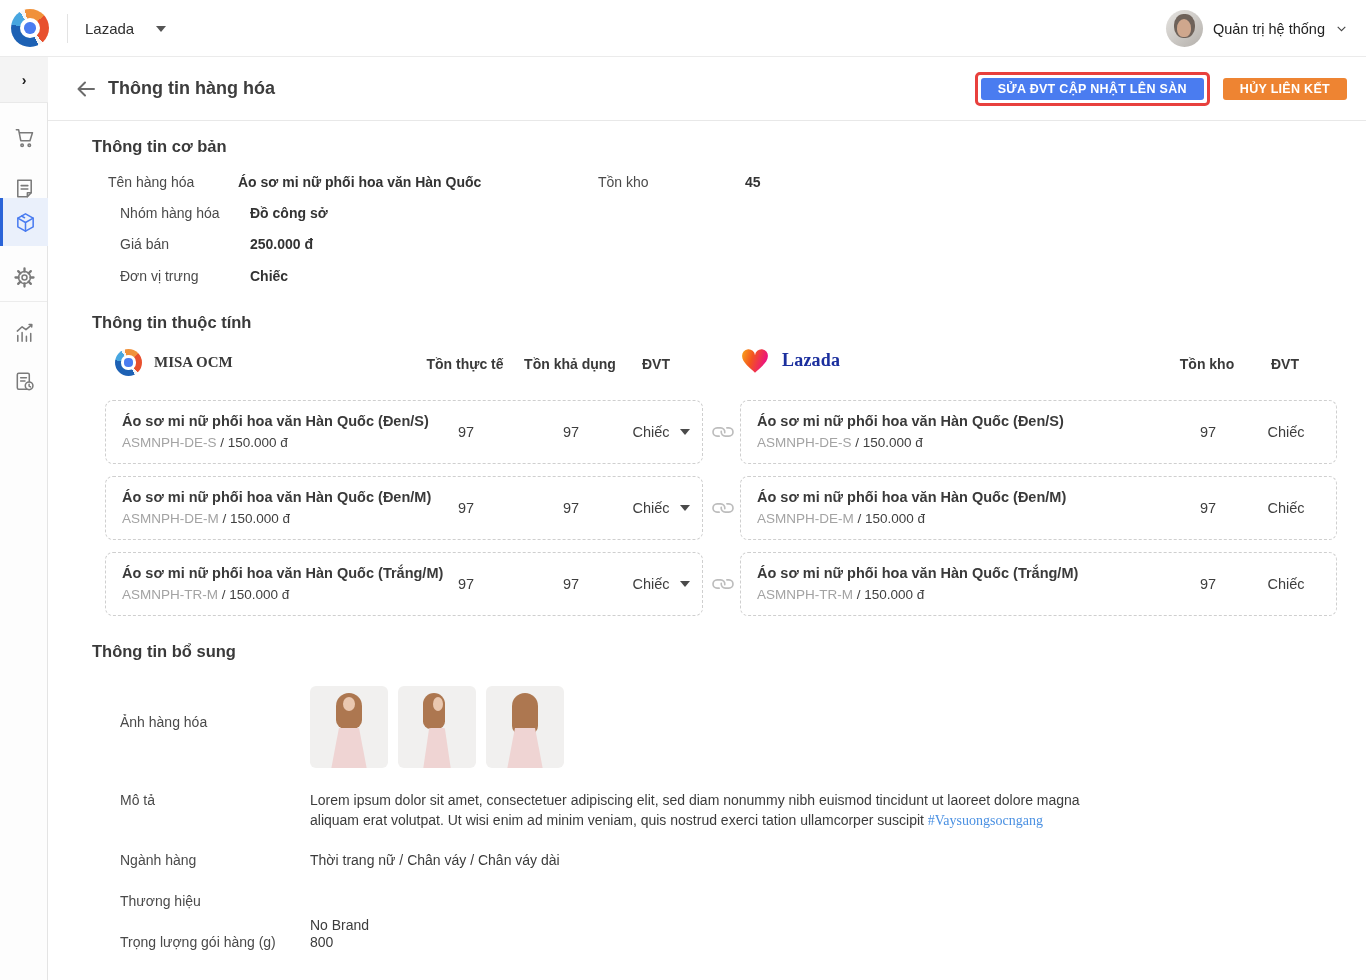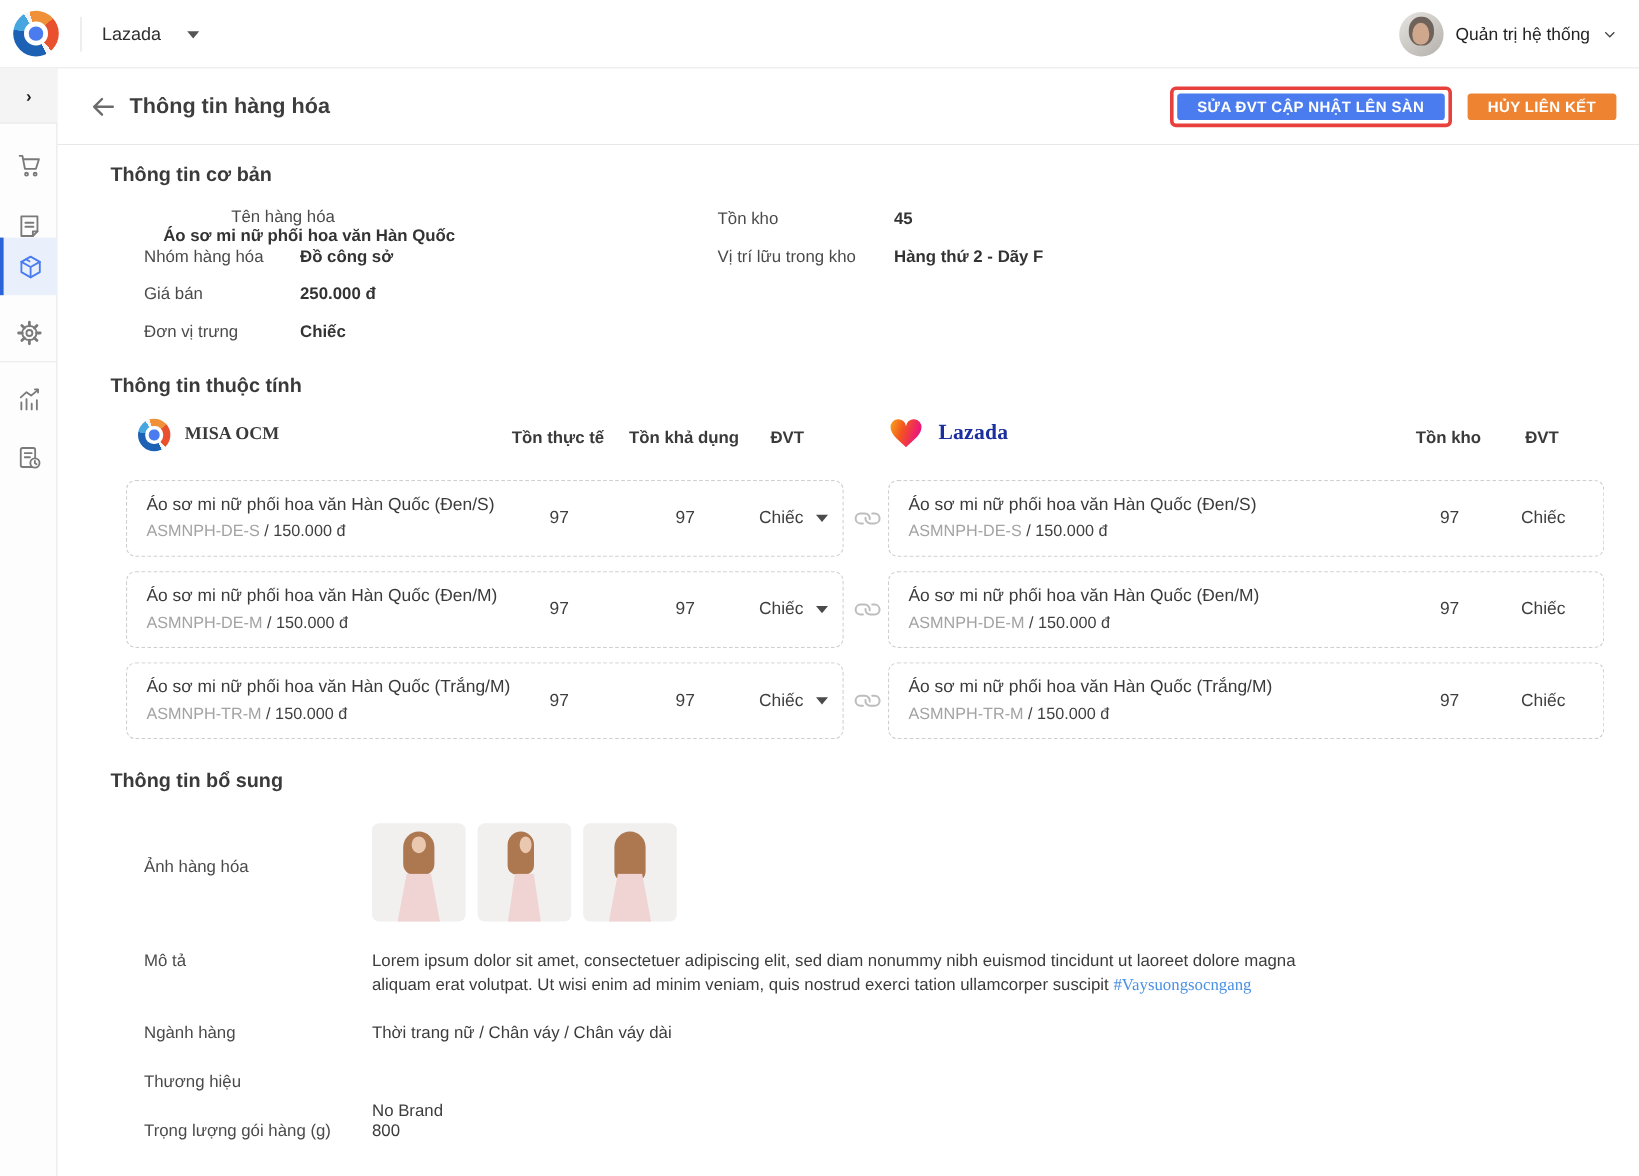--- a/index.html
+++ b/index.html
@@ -49,21 +49,21 @@
   .f-value { font-size:14px; font-weight:700; color:#333; }
 
   .field-row { position:absolute; display:flex; height:20px; align-items:center; }
 
   
   .tbl-head-name { position:absolute; display:flex; align-items:center; gap:12px;font-family:Liberation Serif, serif; }
   .brand-name { font-size:15px; font-weight:700; color:#3a3a3a; }
   .laz-word { font-size:18px; font-weight:700; color:#1b2f9e; letter-spacing:.2px; }
   .col-h { position:absolute; font-size:14px; font-weight:700; color:#3a3a3a; text-align:center; width:110px; }
   .card { position:absolute; width:598px; height:64px; border:1px dashed #cfcfcf; border-radius:8px; background:#fff; }
-  .card .name { position:absolute; left:16px; top:12px; font-size:14.5px; font-weight:400; color:#3a3a3a; white-space:nowrap; }
+  .card .name { position:absolute; left:16px; top:12px; font-size:14.5px; font-weight:700; color:#3a3a3a; white-space:nowrap; }
   .card .sub { position:absolute; left:16px; top:34px; font-size:13.5px; color:#3f3f3f; white-space:nowrap; }
   .card .sku { color:#a3a3a3; }
   .cell { position:absolute; top:23px; width:84px; text-align:center; font-size:14.5px; color:#3e3e3e; }
   .unit-cell { display:flex; align-items:center; justify-content:center; gap:10px; cursor:pointer; }
   .unit-caret { width:0; height:0; border-left:5px solid transparent; border-right:5px solid transparent; border-top:6px solid #4a4a4a; }
   .link-ic { position:absolute; width:20px; height:20px; color:#bdbdbd; }
   .link-ic svg { width:20px; height:20px; stroke:currentColor; fill:none; stroke-width:2; stroke-linecap:round; stroke-linejoin:round; transform:rotate(45deg); }
   .laz-heart { width:30px; height:27px; }
 
   
@@ -161,44 +161,40 @@
       <button class="btn btn-blue">SỬA ĐVT CẬP NHẬT LÊN SÀN</button>
     </div>
     <button class="btn btn-orange">HỦY LIÊN KẾT</button>
   </div>
 </div>
 
 <div class="content">
 
   <div class="section-title" style="left:44px;top:16px;">Thông tin cơ bản</div>
 
-  <div class="field-row" style="left:88px;top:51px;flex-direction:column;">
+  <div class="field-row" style="left:60px;top:51px;">
     <span class="f-label" style="width:130px;">Tên hàng hóa</span>
     <span class="f-value">Áo sơ mi nữ phối hoa văn Hàn Quốc</span>
   </div>
   <div class="field-row" style="left:72px;top:82px;">
     <span class="f-label" style="width:130px;">Nhóm hàng hóa</span>
     <span class="f-value">Đồ công sở</span>
   </div>
   <div class="field-row" style="left:72px;top:113px;">
     <span class="f-label" style="width:130px;">Giá bán</span>
     <span class="f-value">250.000 đ</span>
   </div>
   <div class="field-row" style="left:72px;top:145px;">
     <span class="f-label" style="width:130px;">Đơn vị trưng</span>
     <span class="f-value">Chiếc</span>
   </div>
 
   <div class="field-row" style="left:550px;top:51px;">
     <span class="f-label" style="width:147px;">Tồn kho</span>
     <span class="f-value">45</span>
-  </div>
-  <div class="field-row" style="left:550px;top:82px;">
-    <span class="f-label" style="width:147px;">Vị trí lữu trong kho</span>
-    <span class="f-value">Hàng thứ 2 - Dãy F</span>
   </div>
 
   <div class="section-title" style="left:44px;top:192px;">Thông tin thuộc tính</div>
 
   <div class="tbl-head-name" style="left:67px;top:228px;">
     <span class="misa-logo" style="position:relative;width:27px;height:27px;"></span>
     <span class="brand-name">MISA OCM</span>
   </div>
   <div class="col-h" style="left:362px;top:235px;">Tồn thực tế</div>
   <div class="col-h" style="left:467px;top:235px;">Tồn khả dụng</div>

